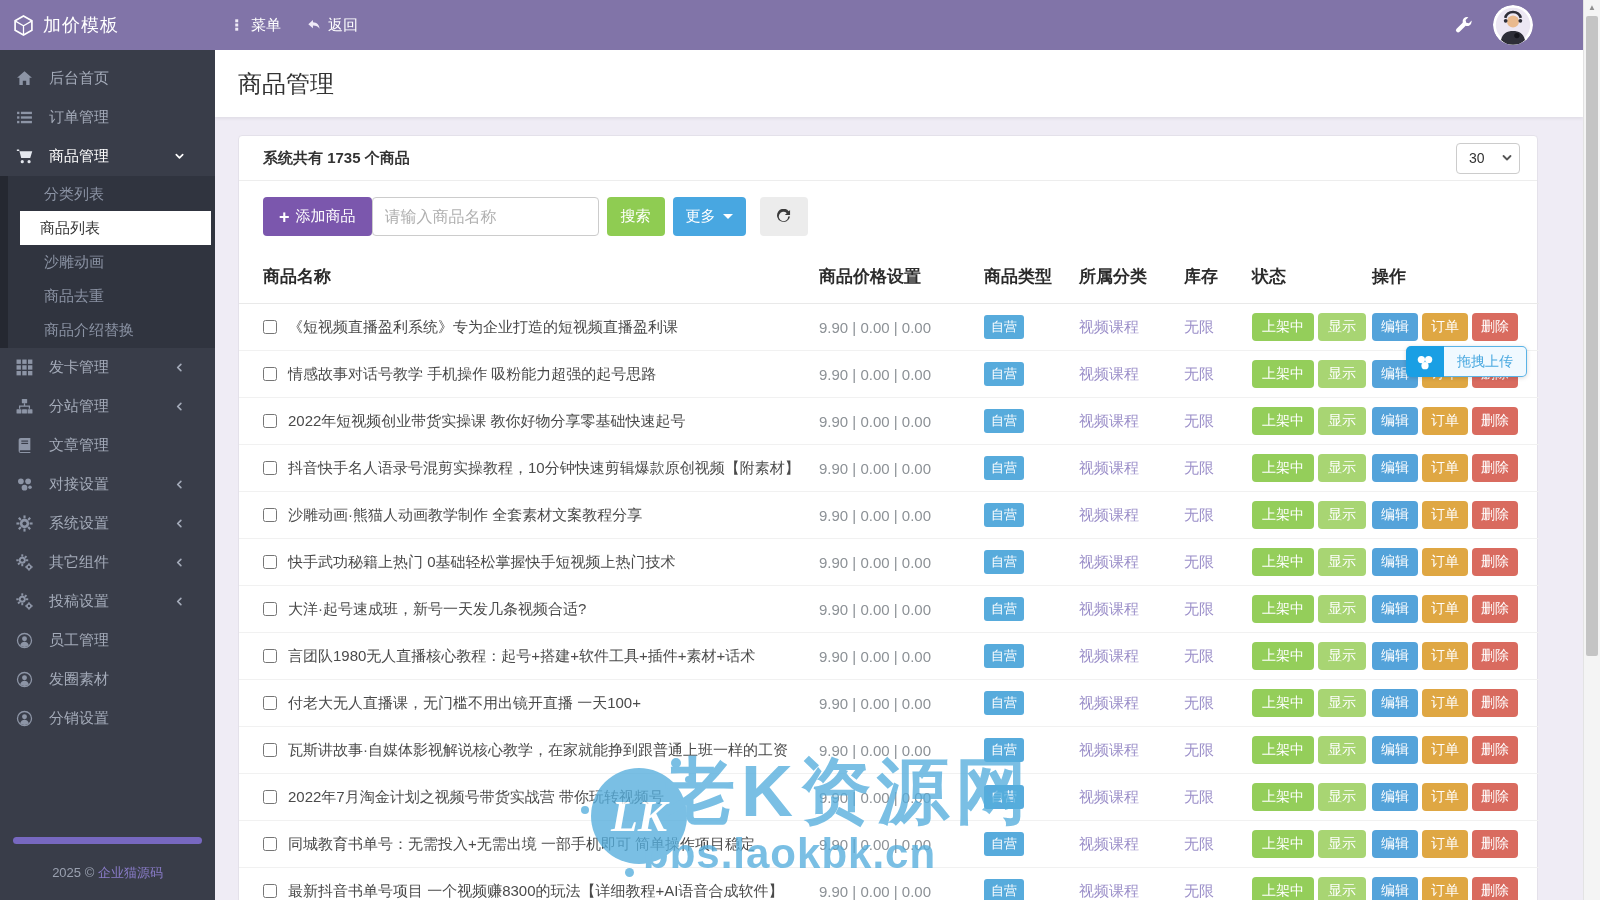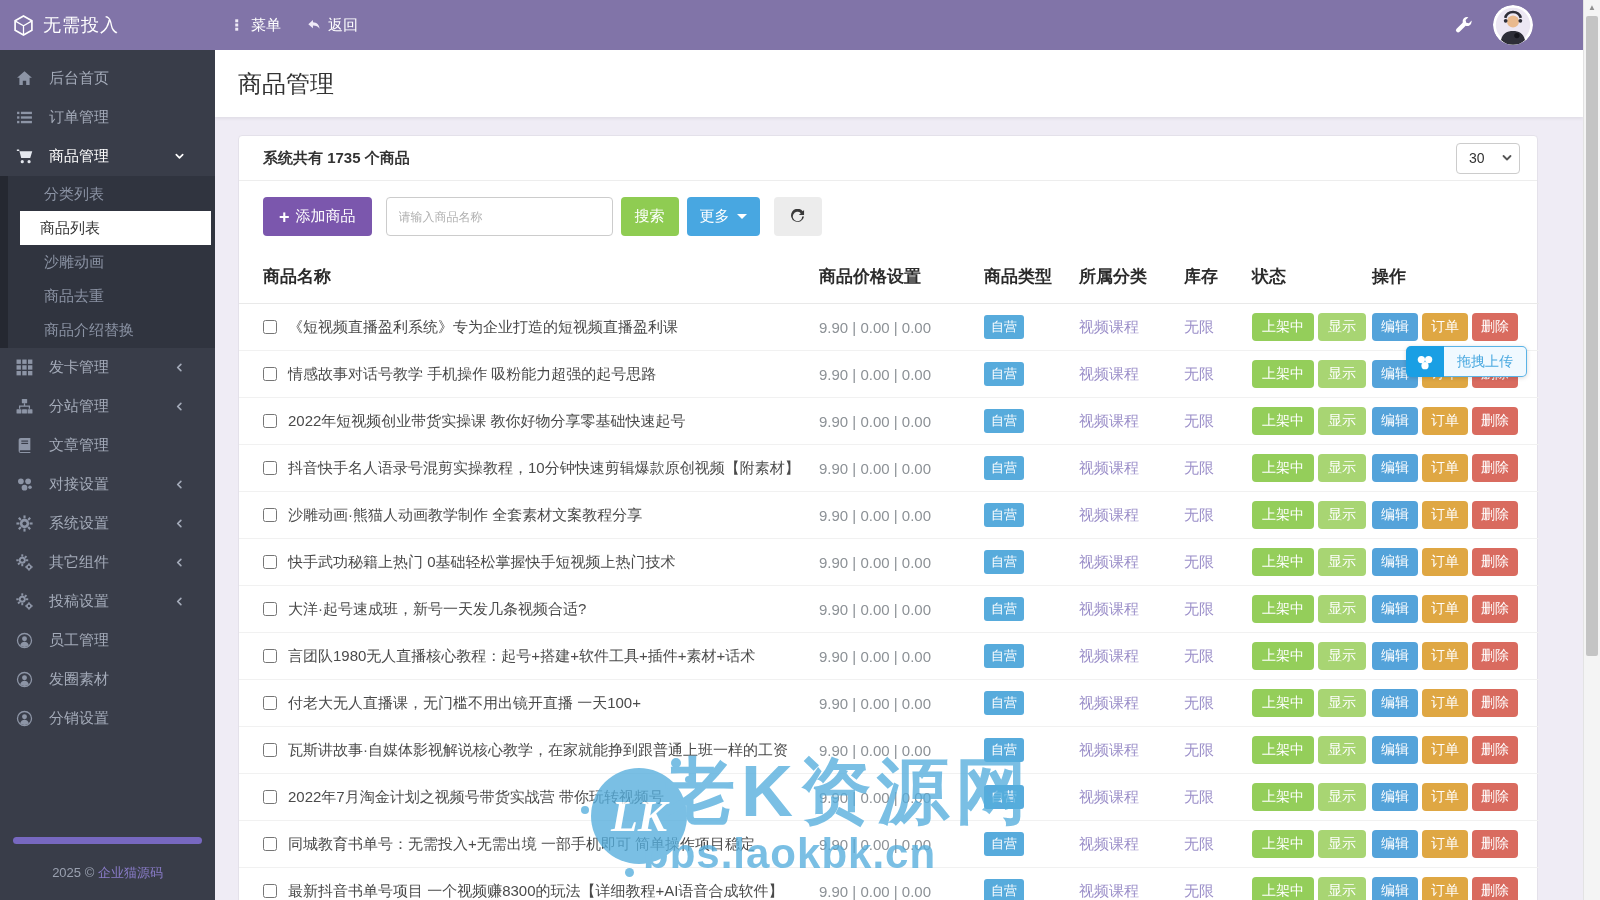--- a/index.html
+++ b/index.html
@@ -46,21 +46,21 @@
   .panel-head{height:45px;display:flex;align-items:center;padding:0 17px 0 24px;border-bottom:1px solid #ededed;}
   .summary{font-size:15px;font-weight:bold;color:#333;}
   .pagesize{margin-left:auto;position:relative;}
   .pagesize select{appearance:none;-webkit-appearance:none;width:64px;height:31px;border:1px solid #ccc;border-radius:4px;background:#fff;font-size:14px;color:#333;padding:0 22px 0 12px;cursor:pointer;font-family:inherit;}
   .sel-chev{position:absolute;right:7px;top:9px;width:12px;height:12px;color:#555;pointer-events:none;}
 
   .toolbar{display:flex;align-items:center;padding:16px 24px 15px;gap:0;}
   .btn{border:none;cursor:pointer;font-family:inherit;}
   .btn-add{height:39px;background:#7b57ad;color:#fff;font-size:15px;border-radius:4px;padding:0 16px;display:flex;align-items:center;gap:6px;}
   .btn-add .plus{font-size:18px;font-weight:bold;line-height:1;}
-  .search-input{height:39px;width:227px;margin-left:14px;border:1px solid #ccc;border-radius:4px;padding:0 12px;font-size:12px;color:#c2410c;font-family:inherit;}
+  .search-input{height:39px;width:227px;border:1px solid #ccc;border-radius:4px;padding:0 12px;font-size:16px;color:#c2410c;font-family:inherit;}
   .search-input::placeholder{color:#b0b0b0;}
   .btn-search{height:39px;margin-left:8px;background:#8fcc52;color:#fff;font-size:15px;border-radius:4px;padding:0 14px;}
   .btn-more{height:39px;margin-left:8px;background:#48a7e1;color:#fff;font-size:15px;border-radius:4px;padding:0 13px;display:flex;align-items:center;gap:7px;}
   .caret{width:0;height:0;border-left:5px solid transparent;border-right:5px solid transparent;border-top:5px solid #fff;display:inline-block;}
   .btn-refresh{height:39px;width:48px;margin-left:14px;background:#ececec;border-radius:4px;display:flex;align-items:center;justify-content:center;color:#3a3a3a;}
   .btn-refresh .icon{width:15px;height:15px;}
 
   
   table{width:100%;border-collapse:collapse;table-layout:fixed;}
   th{text-align:left;font-size:17px;color:#2b2b2b;padding:14px 0 15px;font-weight:bold;}
@@ -105,21 +105,21 @@
 <body>
 
 <div class="topbar">
   <div class="brand">
     <span class="icon">
         <svg viewBox="0 0 20 20">
           <path d="M10 1 18 5.5v9L10 19 2 14.5v-9Z" fill="none" stroke="currentColor" stroke-width="1.6"></path>
           <path d="M2.3 5.8 10 10.2l7.7-4.4M10 10.2V19" fill="none" stroke="currentColor" stroke-width="1.2"></path>
         </svg>
       </span>
-    <span>无需投入</span>
+    <span>加价模板</span>
   </div>
   <div class="top-menu">
     <div class="top-item">
       <span class="icon">
           <svg viewBox="0 0 16 16">
             <rect x="6" y="1.5" width="3.4" height="3.4"></rect>
             <rect x="6" y="6.3" width="3.4" height="3.4"></rect>
             <rect x="6" y="11.1" width="3.4" height="3.4"></rect>
           </svg>
         </span>

